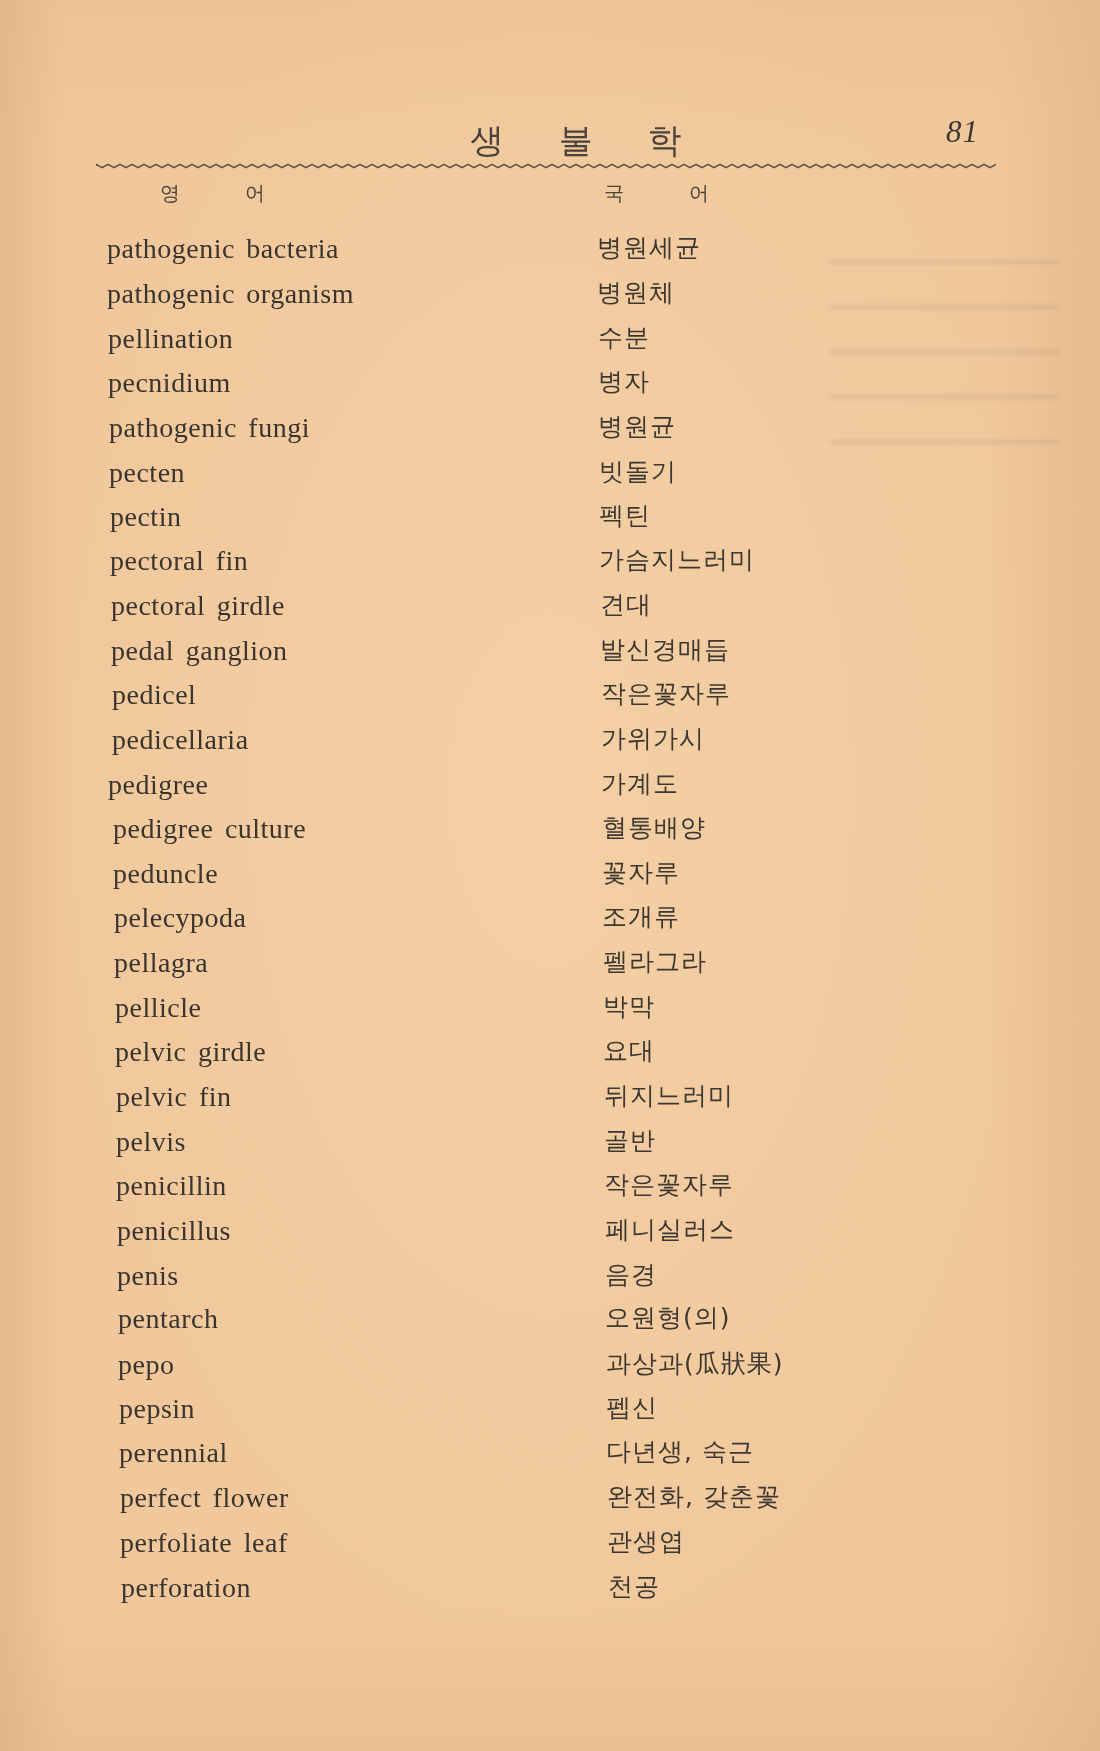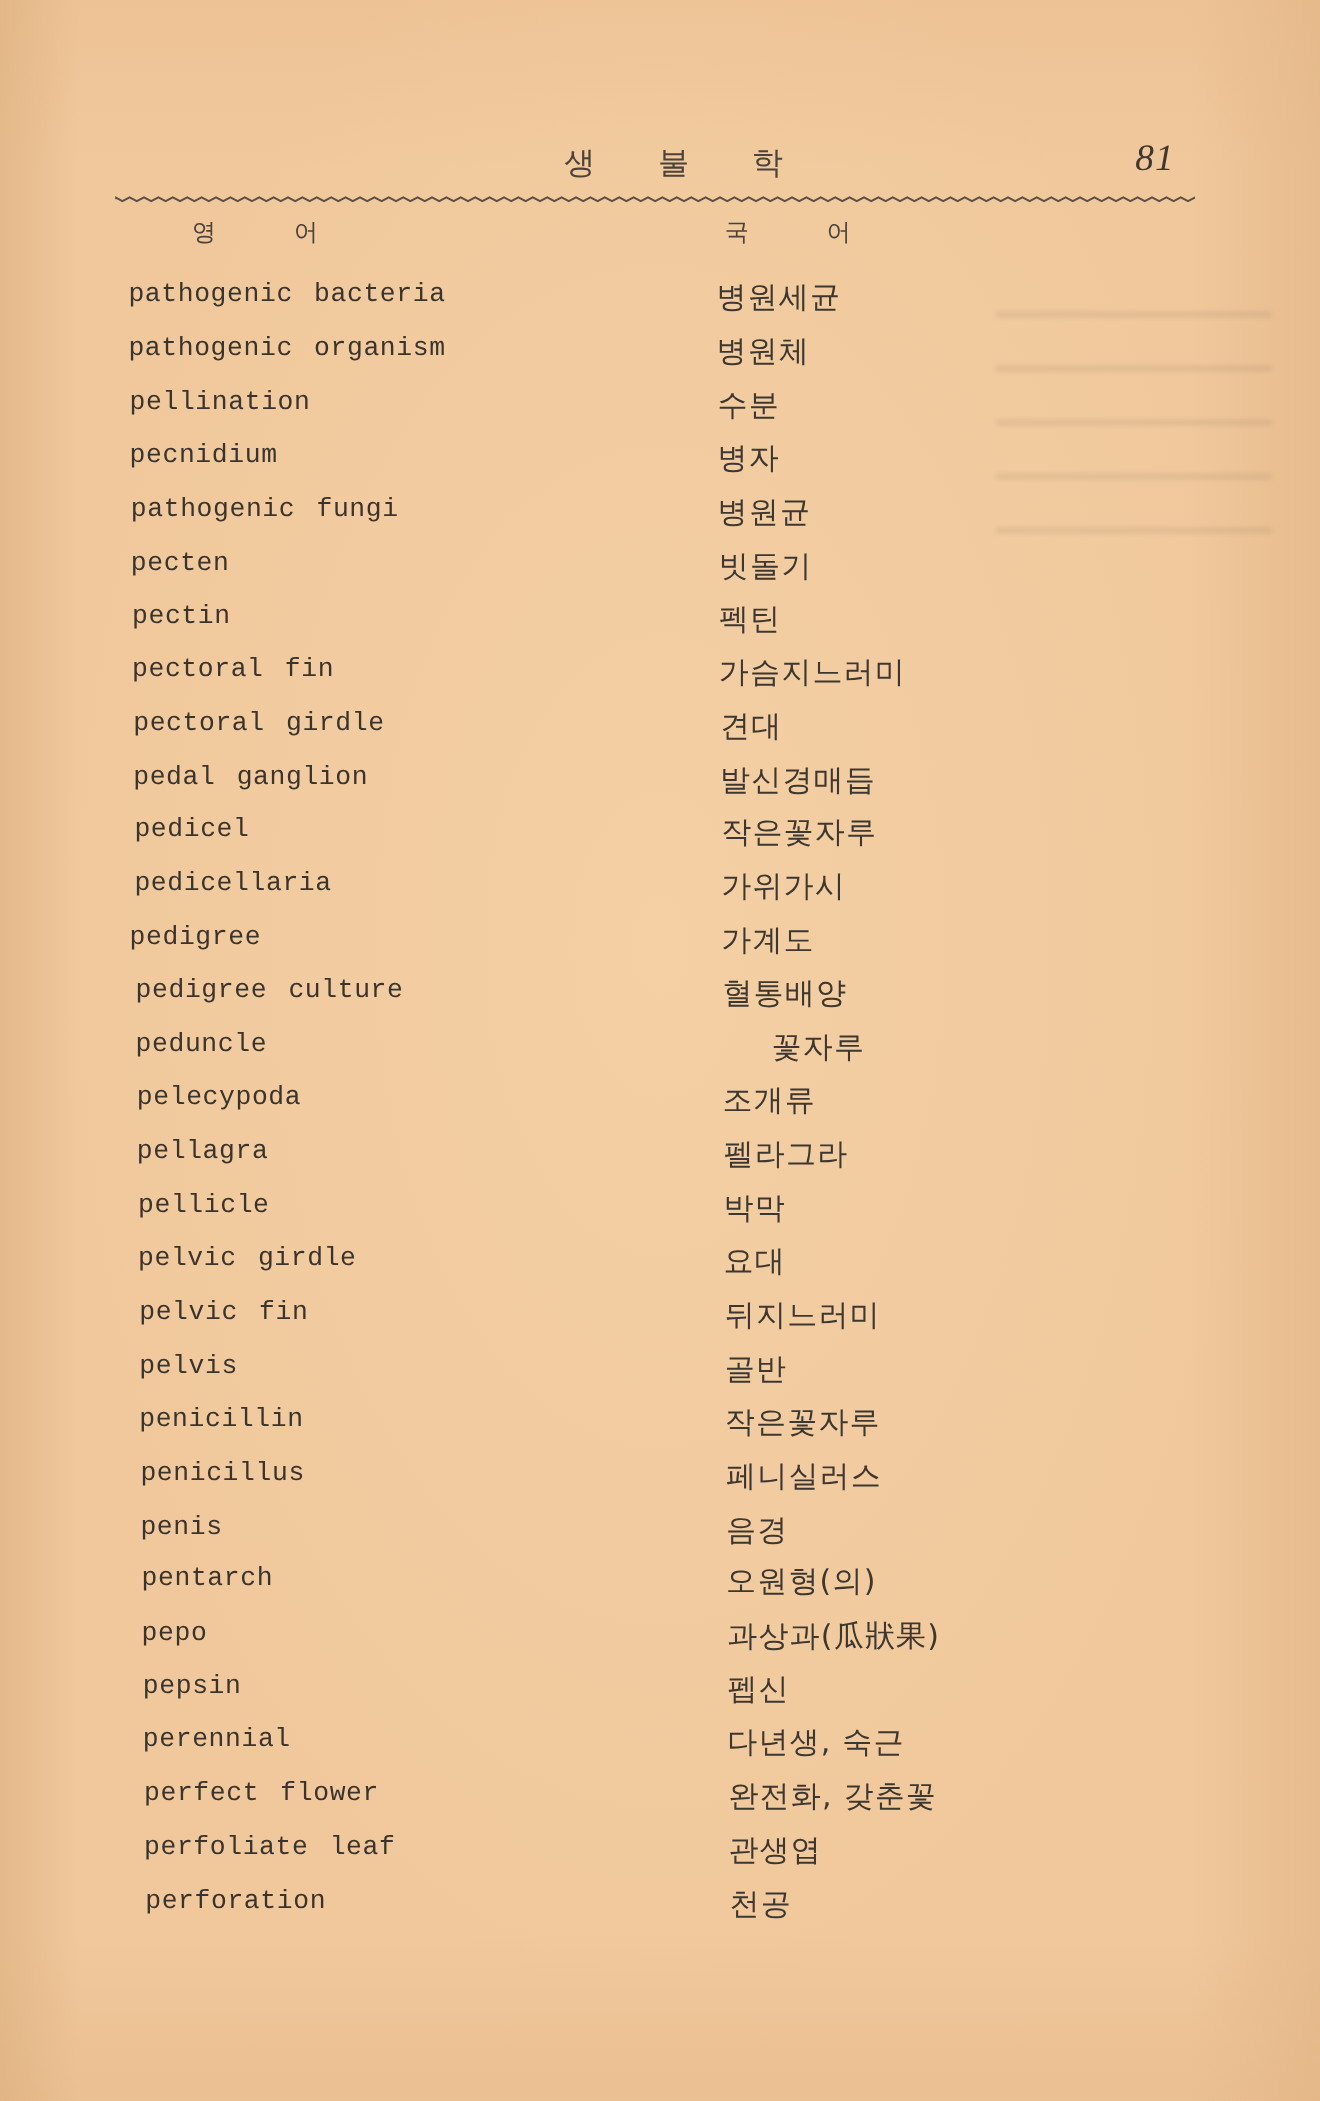--- a/index.html
+++ b/index.html
@@ -29,21 +29,21 @@
       left: 0;
       top: 112px;
       width: 1100px;
       height: 40px;
     }
     .running-title {
       position: absolute;
       left: 470px;
       top: 6px;
       font-family: "DejaVu Sans", sans-serif;
-      font-size: 26px;
+      font-size: 34px;
       letter-spacing: 22px;
       color: #4a423b;
       font-weight: normal;
     }
     .page-number {
       position: absolute;
       left: 946px;
       top: 2px;
       font-family: "Liberation Serif", "DejaVu Serif", serif;
       font-style: italic;
@@ -76,22 +76,22 @@
       width: 1100px;
     }
     .entry {
       position: absolute;
       height: 44px;
       width: 1000px;
     }
     .term {
       position: absolute;
       top: 0;
-      font-family: Liberation Mono, monospace;
-      font-size: 22px;
+      font-family: Liberation Serif, serif;
+      font-size: 28px;
       color: #3a342f;
       letter-spacing: 0.5px;
       word-spacing: 4px;
       white-space: nowrap;
     }
     .translation {
       position: absolute;
       top: -2px;
       font-family: "DejaVu Sans", sans-serif;
       font-size: 25px;
@@ -182,21 +182,21 @@
       <div class="entry" style="top: 536px;">
         <span class="term" style="left: 108px;">pedigree</span>
         <span class="translation" style="left: 601px;">가계도</span>
       </div>
       <div class="entry" style="top: 580px;">
         <span class="term" style="left: 113px;">pedigree culture</span>
         <span class="translation" style="left: 602px;">혈통배양</span>
       </div>
       <div class="entry" style="top: 625px;">
         <span class="term" style="left: 113px;">peduncle</span>
-        <span class="translation" style="left: 602px; margin-left: 41px;">꽃자루</span>
+        <span class="translation" style="left: 602px;">꽃자루</span>
       </div>
       <div class="entry" style="top: 669px;">
         <span class="term" style="left: 114px;">pelecypoda</span>
         <span class="translation" style="left: 602px;">조개류</span>
       </div>
       <div class="entry" style="top: 714px;">
         <span class="term" style="left: 114px;">pellagra</span>
         <span class="translation" style="left: 603px;">펠라그라</span>
       </div>
       <div class="entry" style="top: 759px;">

